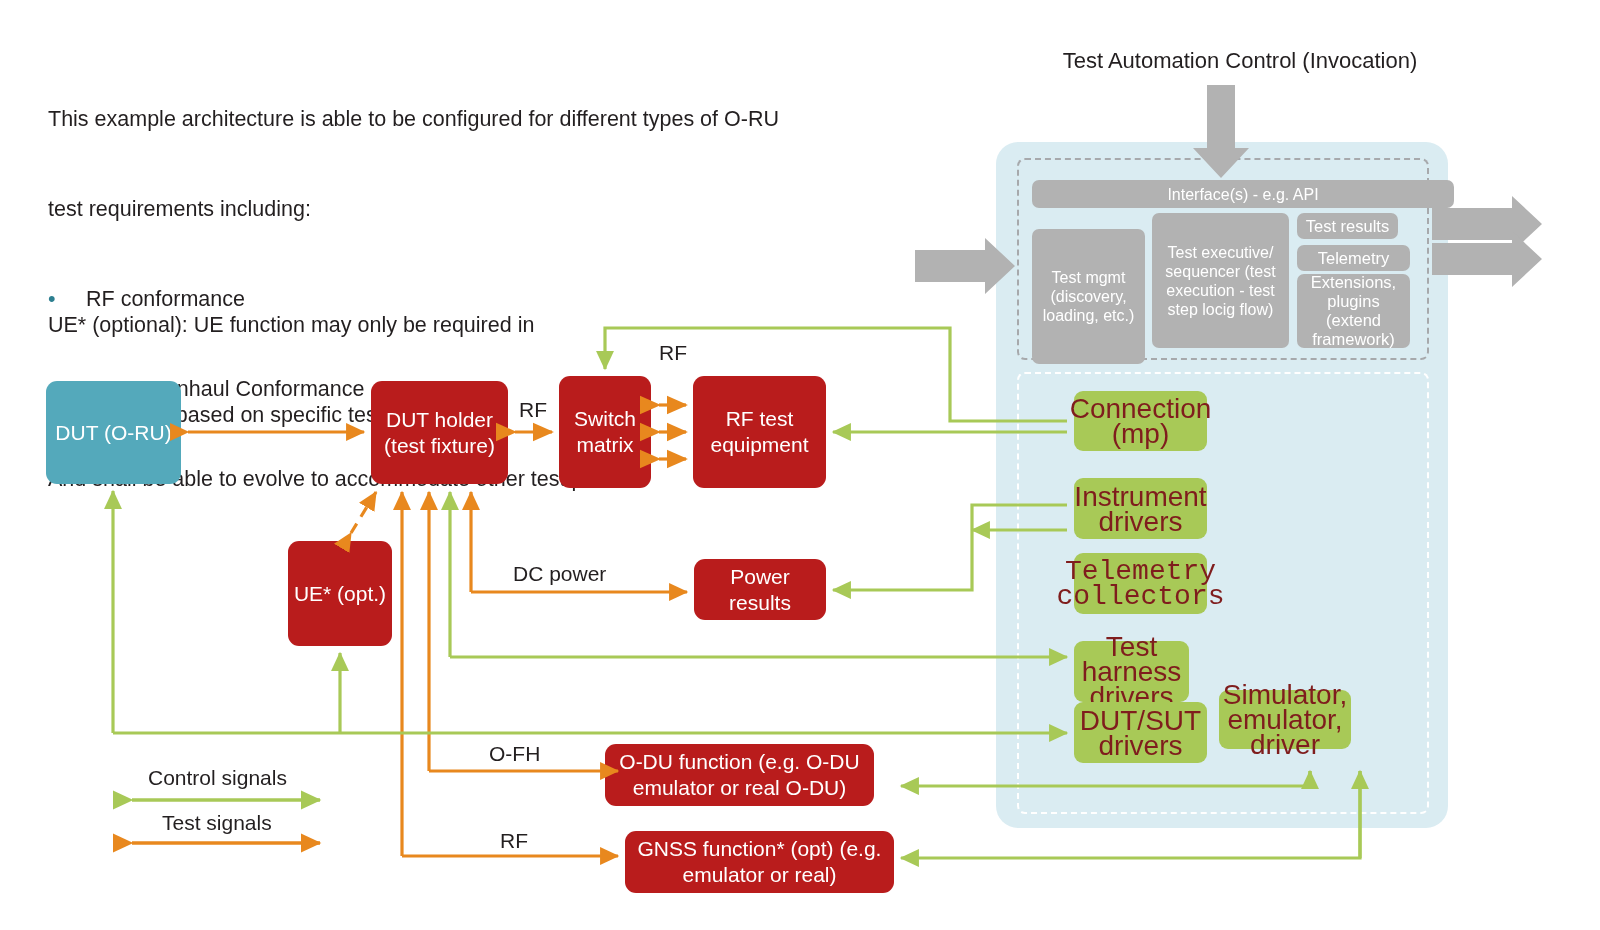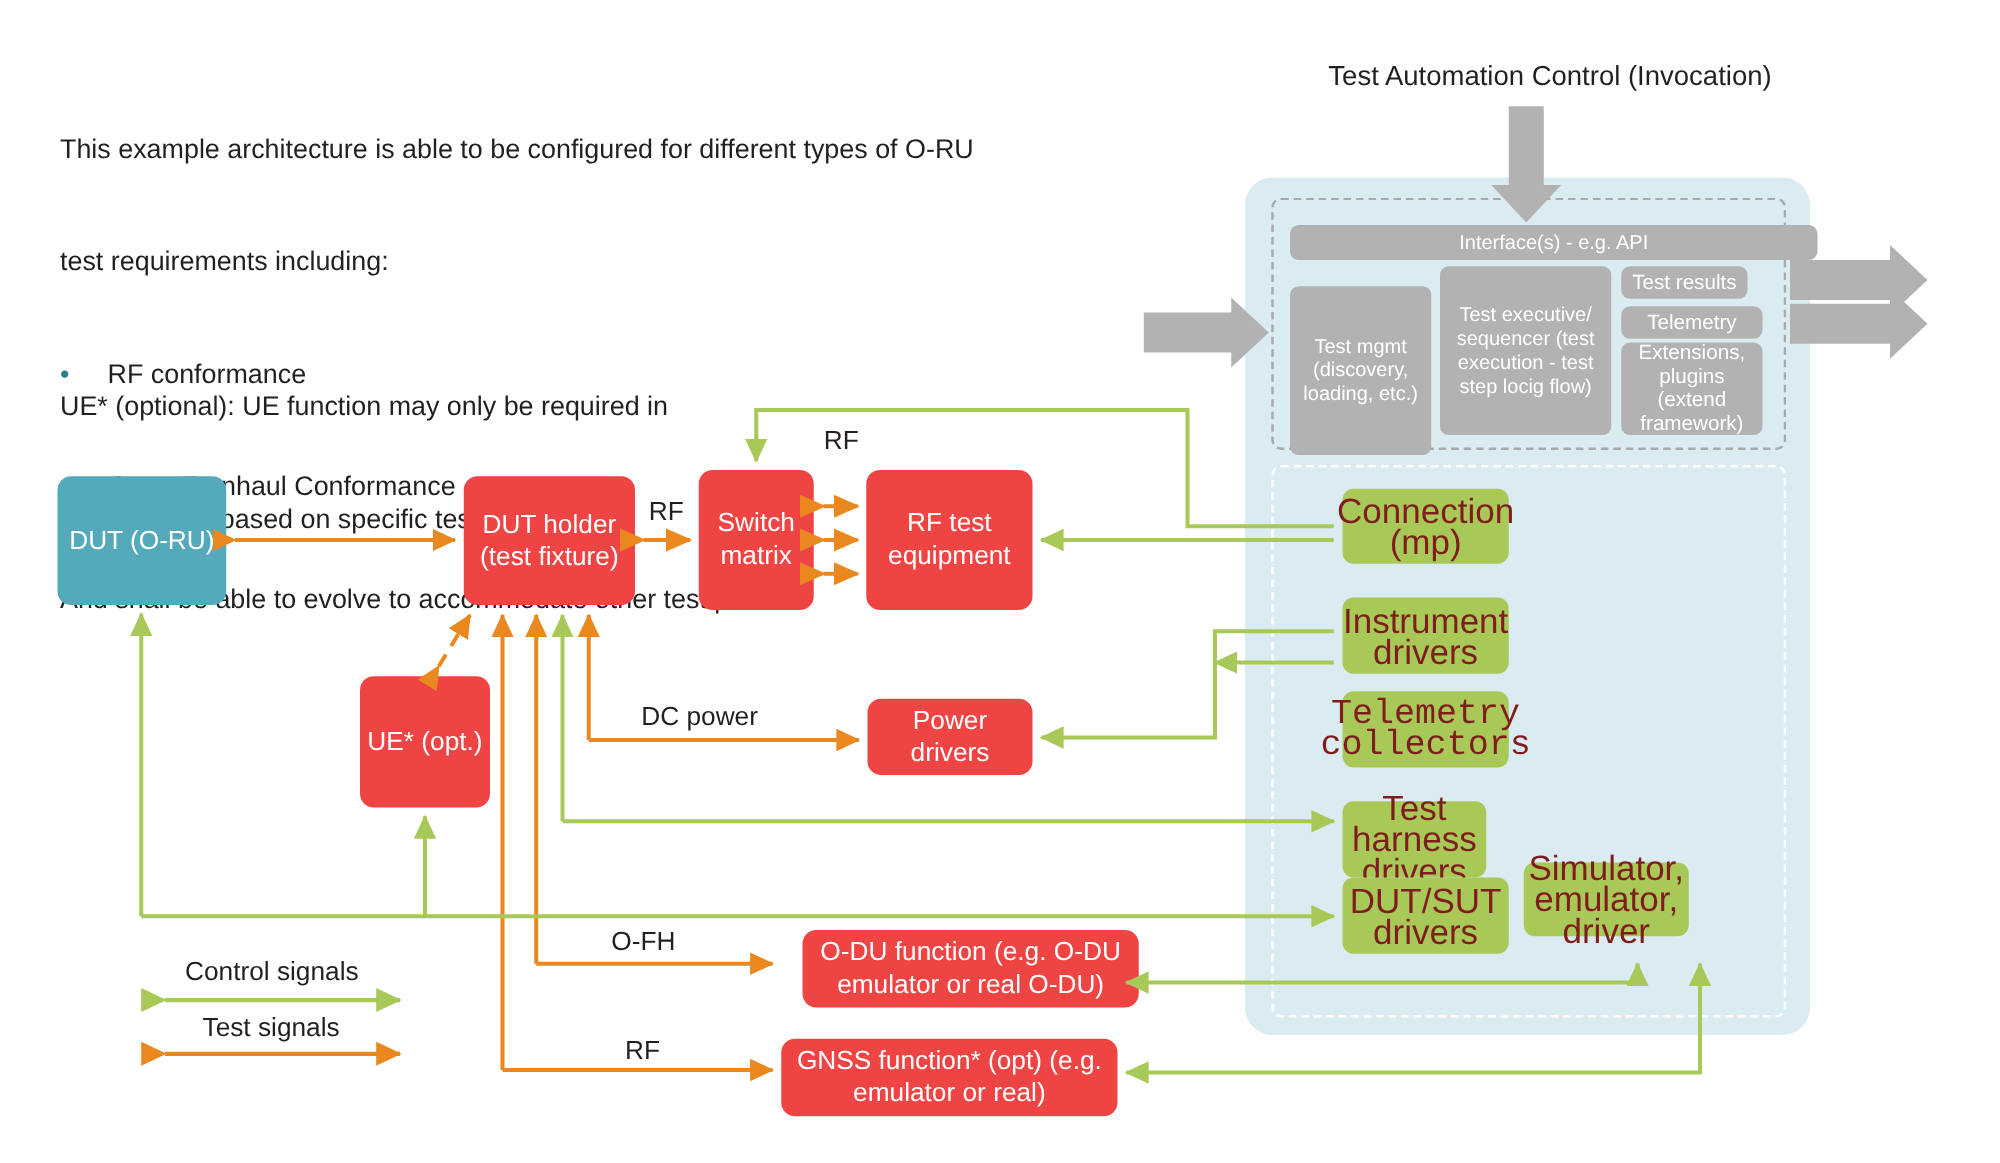--- a/index.html
+++ b/index.html
@@ -27,21 +27,21 @@
 
   .gbox{position:absolute;background:#b2b2b2;border-radius:7px;color:#fff;
         display:flex;align-items:center;justify-content:center;text-align:center;
         font-size:16px;line-height:19px;padding:3px;box-sizing:border-box;}
   .gbox.small{font-size:16.5px;}
 
   .greenbox{position:absolute;background:#a8c957;border-radius:9px;color:#7f1d1d;
             display:flex;align-items:center;justify-content:center;text-align:center;
             font-size:28px;line-height:25px;box-sizing:border-box;padding:2px;}
 
-  .bluebox{position:absolute;background:#ef4444;border-radius:11px;color:#fff;
+  .bluebox{position:absolute;background:#b91c1c;border-radius:11px;color:#fff;
            display:flex;align-items:center;justify-content:center;text-align:center;
            font-size:21px;line-height:26px;box-sizing:border-box;padding:3px;}
   .dutbox{position:absolute;background:#54a9bb;border-radius:11px;color:#fff;
           display:flex;align-items:center;justify-content:center;text-align:center;
           font-size:21px;line-height:26px;box-sizing:border-box;}
 
   .wlabel{position:absolute;font-size:21px;color:#231f20;white-space:nowrap;}
   .legend-txt{position:absolute;font-size:21px;color:#231f20;white-space:nowrap;}
 </style>
 </head>
@@ -85,22 +85,22 @@
   <div class="greenbox" style="left:1074px;top:553px;width:133px;height:61px;font-family:Liberation Mono, monospace;">Telemetry collectors</div>
   <div class="greenbox" style="left:1074px;top:641px;width:115px;height:61px;">Test harness drivers</div>
   <div class="greenbox" style="left:1074px;top:702px;width:133px;height:61px;">DUT/SUT drivers</div>
   <div class="greenbox" style="left:1219px;top:690px;width:132px;height:59px;">Simulator, emulator, driver</div>
 
   <div class="dutbox" style="left:46px;top:381px;width:135px;height:103px;">DUT (O-RU)</div>
   <div class="bluebox" style="left:371px;top:381px;width:137px;height:103px;">DUT holder (test fixture)</div>
   <div class="bluebox" style="left:288px;top:541px;width:104px;height:105px;">UE* (opt.)</div>
   <div class="bluebox" style="left:559px;top:376px;width:92px;height:112px;">Switch matrix</div>
   <div class="bluebox" style="left:693px;top:376px;width:133px;height:112px;">RF test equipment</div>
-  <div class="bluebox" style="left:694px;top:559px;width:132px;height:61px;">Power drivers</div>
-  <div class="bluebox" style="left:642px;top:744px;width:269px;height:62px;text-align:center;">O-DU function (e.g. O-DU emulator or real O-DU)</div>
+  <div class="bluebox" style="left:694px;top:559px;width:132px;height:61px;">Power results</div>
+  <div class="bluebox" style="left:605px;top:744px;width:269px;height:62px;text-align:center;">O-DU function (e.g. O-DU emulator or real O-DU)</div>
   <div class="bluebox" style="left:625px;top:831px;width:269px;height:62px;">GNSS function* (opt) (e.g. emulator or real)</div>
 
   <div class="wlabel" style="left:519px;top:398px;">RF</div>
   <div class="wlabel" style="left:659px;top:341px;">RF</div>
   <div class="wlabel" style="left:513px;top:562px;">DC power</div>
   <div class="wlabel" style="left:489px;top:742px;">O-FH</div>
   <div class="wlabel" style="left:500px;top:829px;">RF</div>
 
   <div class="legend-txt" style="left:148px;top:766px;">Control signals</div>
   <div class="legend-txt" style="left:162px;top:811px;">Test signals</div>

